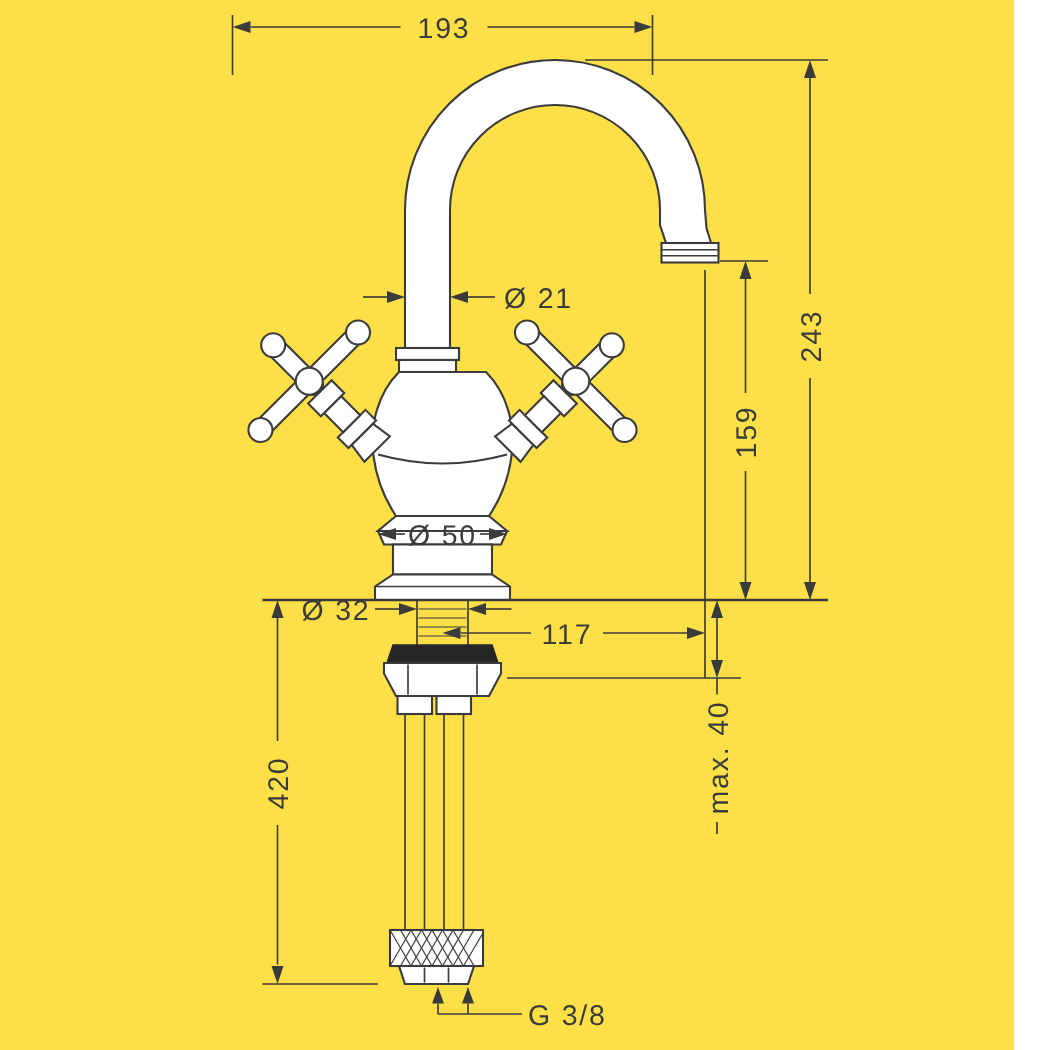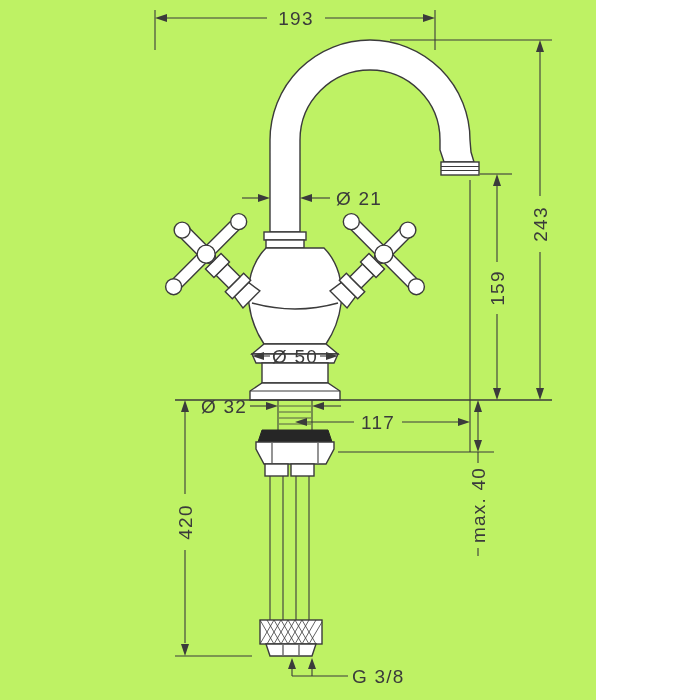--- a/index.html
+++ b/index.html
@@ -1,16 +1,16 @@
 <!DOCTYPE html>
 <html><head>
 <meta charset="utf-8">
 <style>
   html,body{margin:0;padding:0;background:#ffffff;}
-  .frame{position:relative;width:596px;height:700px;background:#bef264;overflow:hidden;}
+  .frame{position:relative;width:676px;height:700px;background:#fde047;overflow:hidden;}
   svg{display:block;}
   text{font-family:"Liberation Sans",sans-serif;font-size:19px;fill:#3b3b3b;letter-spacing:1.2px;}
   .ln{stroke:#3b3b3b;stroke-width:1.1;fill:none;}
   .deck{stroke:#3b3b3b;stroke-width:1.7;fill:none;}
   .shape{stroke:#3b3b3b;stroke-width:1.4;fill:#ffffff;}
   .open{stroke:#3b3b3b;stroke-width:1.4;fill:none;}
   .arrow{fill:#3b3b3b;stroke:none;}
   .darkfill{fill:#262626;stroke:#262626;}
   .thin{stroke:#3b3b3b;stroke-width:0.8;fill:none;}
 </style>

